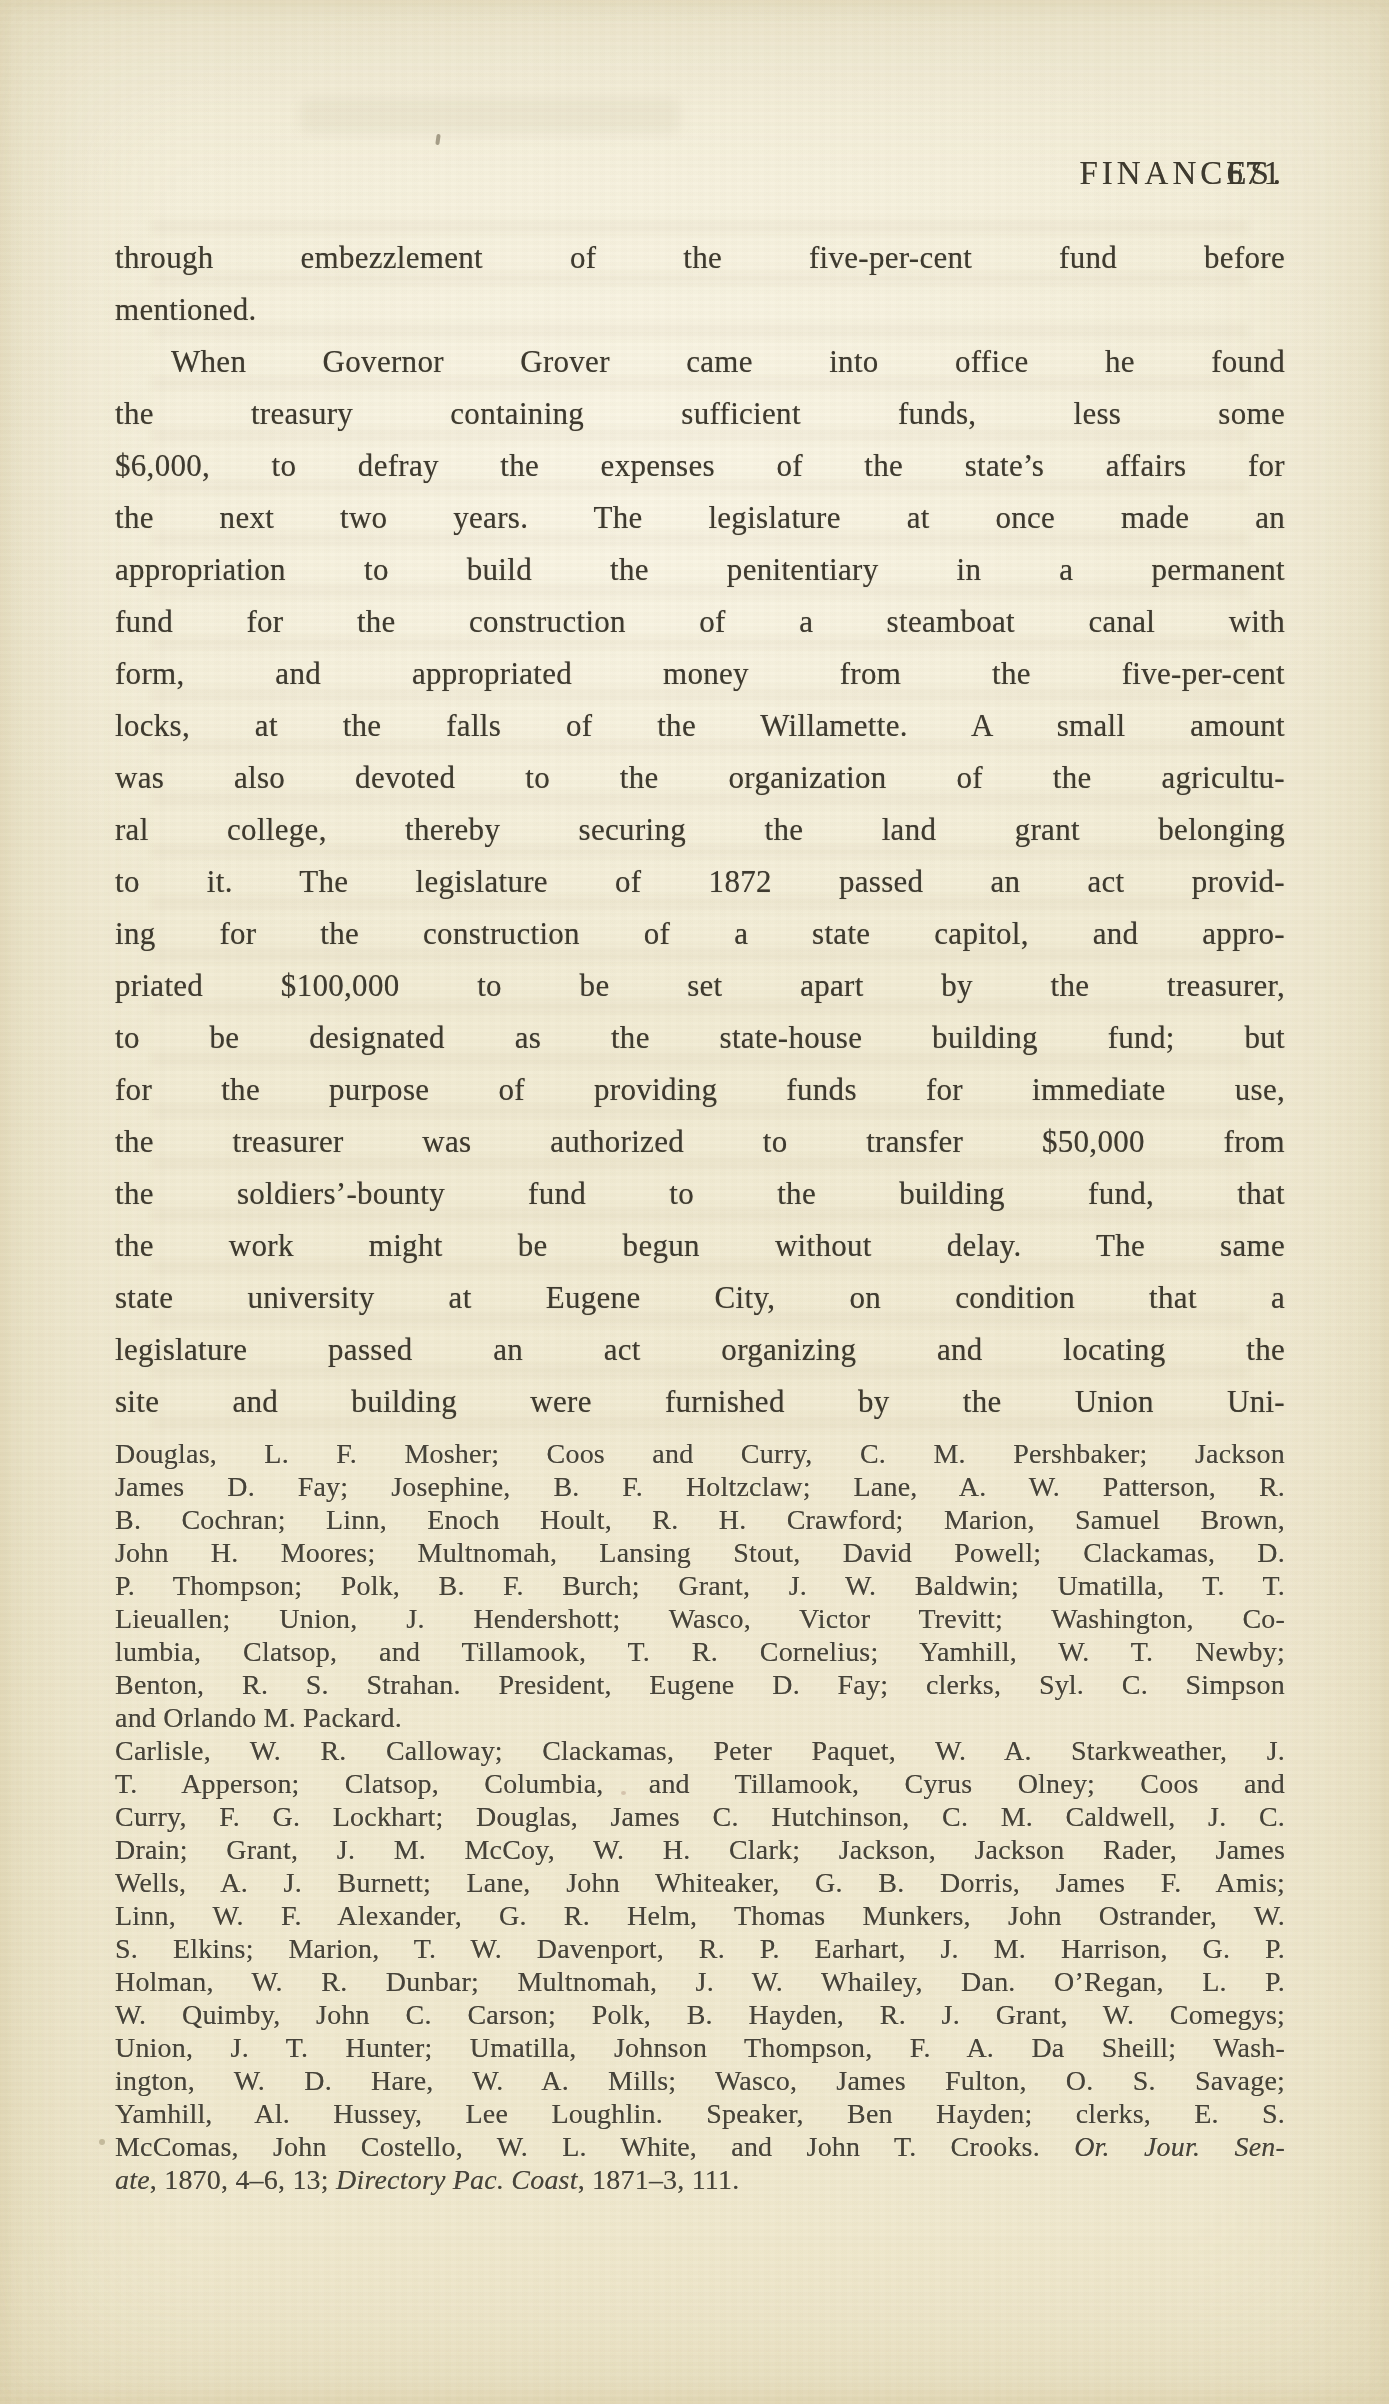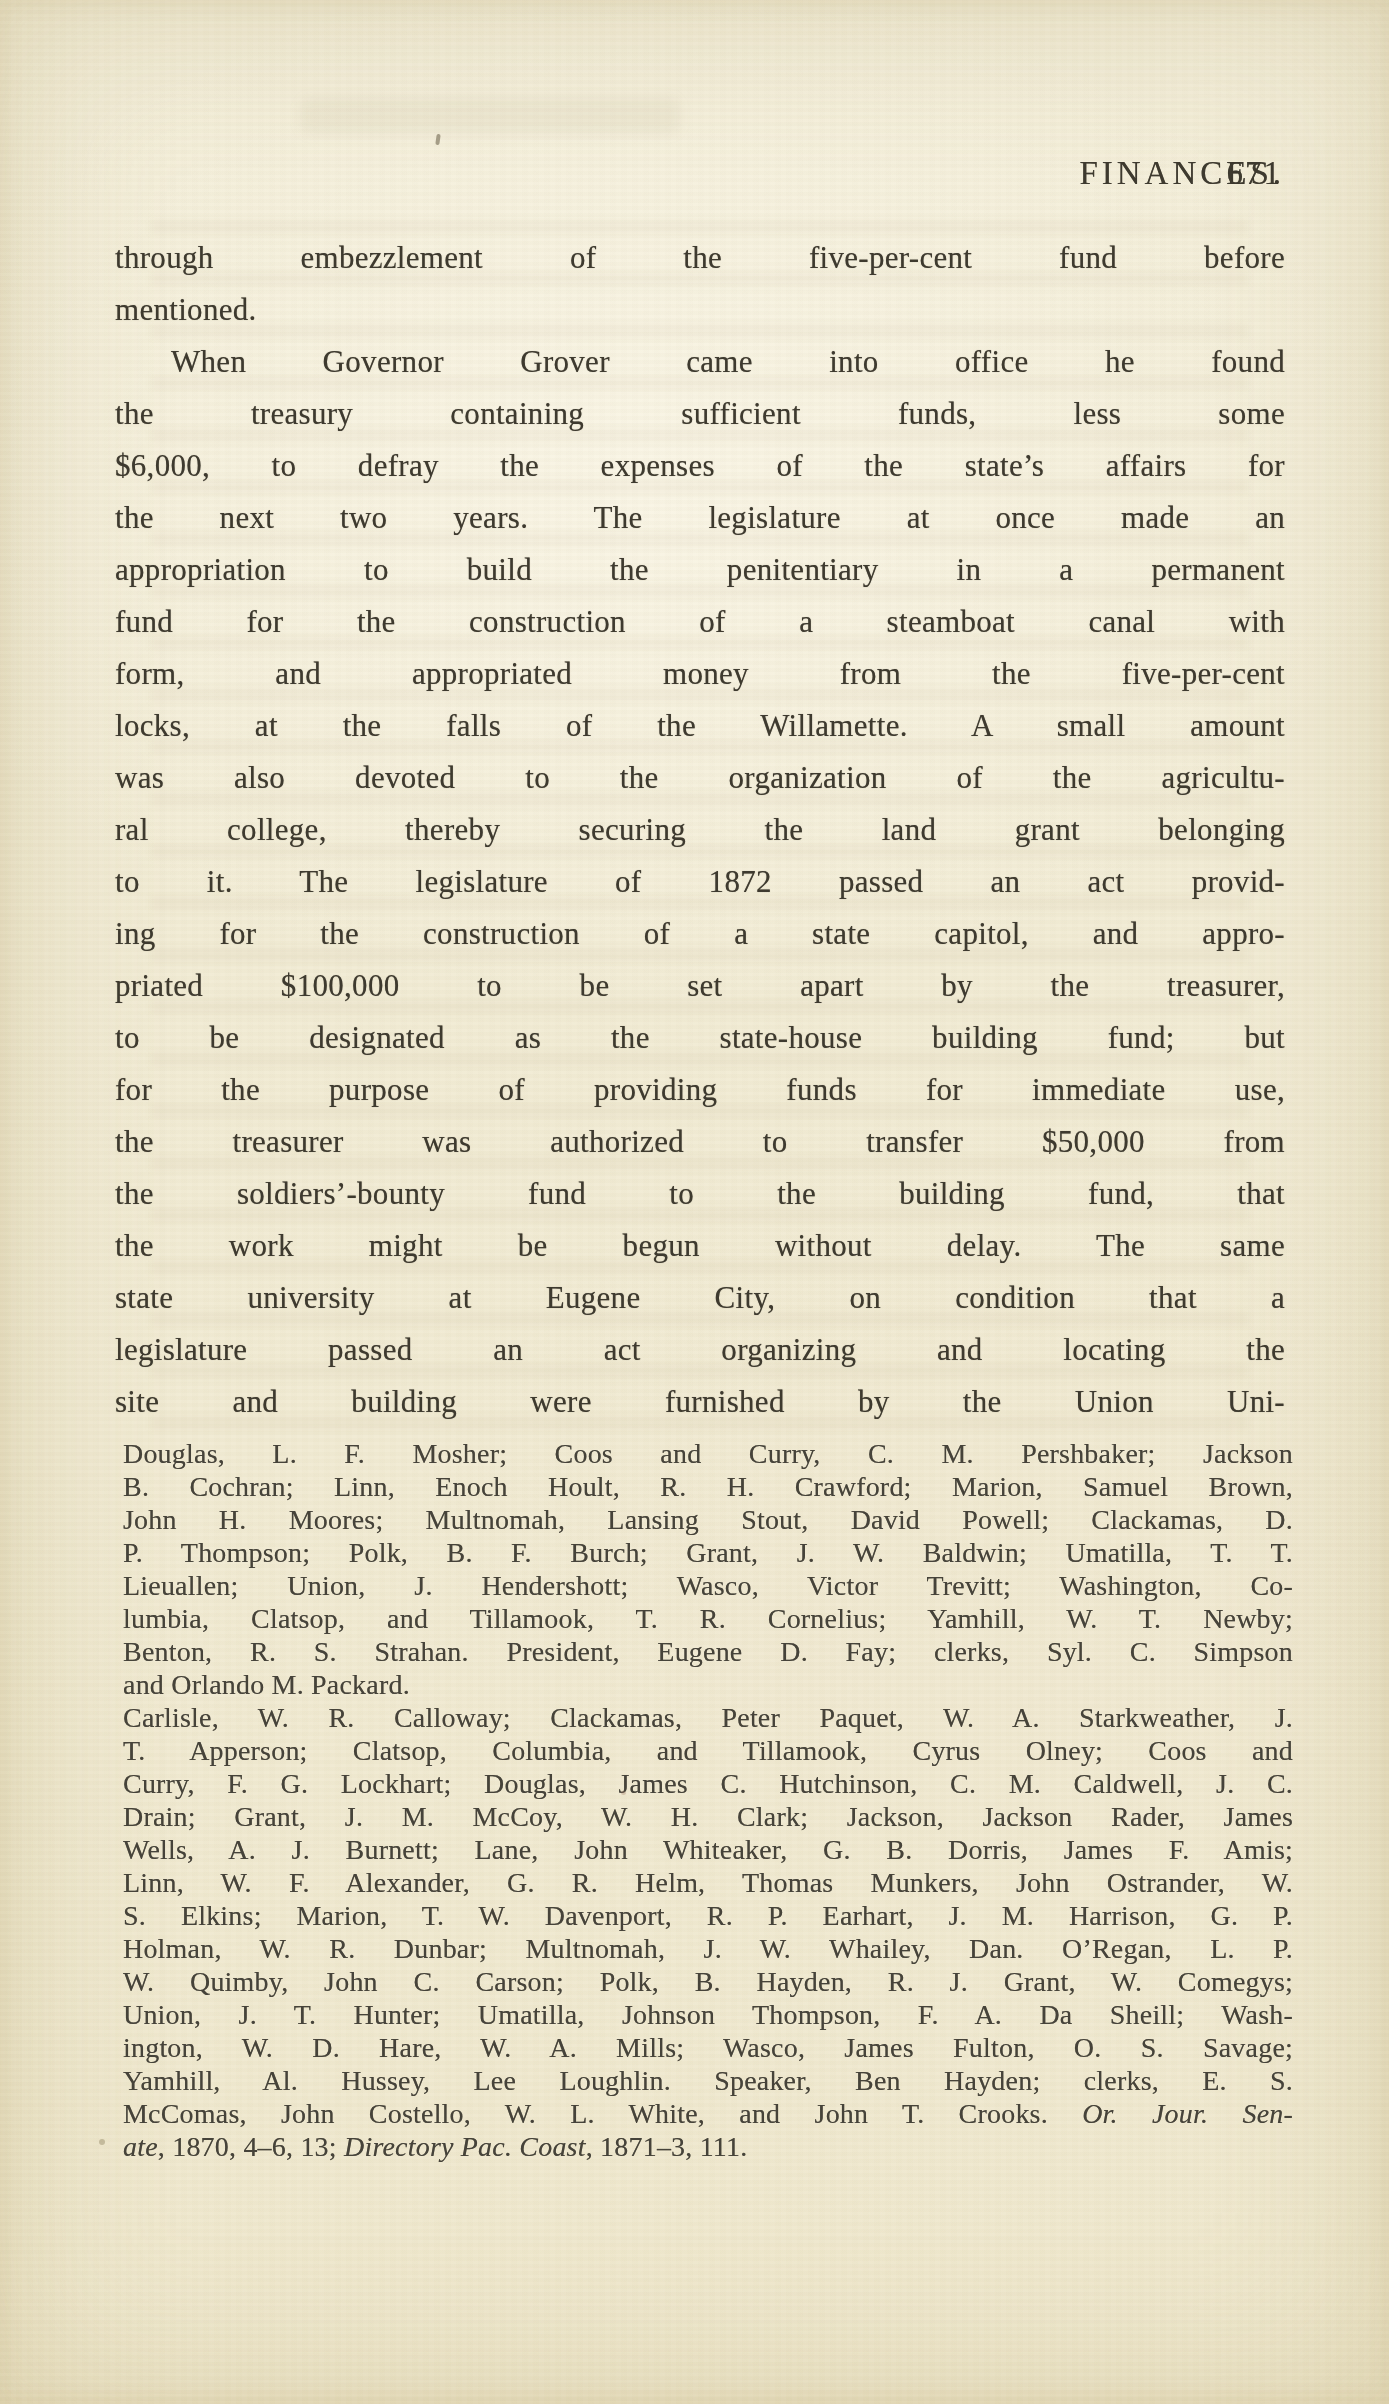--- a/index.html
+++ b/index.html
@@ -69,21 +69,20 @@
   }
   .body-text .line{
     height:52px;line-height:52px;white-space:nowrap;
   }
   .footnote{
     position:absolute;left:115px;top:1437px;width:1170px;
     color:var(--fn-ink);
     font-size:28px;
     letter-spacing:.2px;
     text-shadow:0 0 .5px rgba(60,55,44,.5);
-    margin-left:8px;
   }
   .footnote .line{
     height:33px;line-height:33px;white-space:nowrap;
   }
   .line{
     text-align:justify;
     text-align-last:justify;
   }
   .line.endline{
     text-align-last:left;
@@ -134,20 +133,21 @@
       <div class="line">the treasurer was authorized to transfer $50,000 from</div>
       <div class="line">the soldiers’-bounty fund to the building fund, that</div>
       <div class="line">the work might be begun without delay. The same</div>
       <div class="line">state university at Eugene City, on condition that a</div>
       <div class="line">legislature passed an act organizing and locating the</div>
       <div class="line">site and building were furnished by the Union Uni-</div>
     </main>
 
   <section class="footnote" id="footnote-lines">
       <div class="line">Douglas, L. F. Mosher; Coos and Curry, C. M. Pershbaker; Jackson</div>
+      <div class="line">James D. Fay; Josephine, B. F. Holtzclaw; Lane, A. W. Patterson, R.</div>
       <div class="line">B. Cochran; Linn, Enoch Hoult, R. H. Crawford; Marion, Samuel Brown,</div>
       <div class="line">John H. Moores; Multnomah, Lansing Stout, David Powell; Clackamas, D.</div>
       <div class="line">P. Thompson; Polk, B. F. Burch; Grant, J. W. Baldwin; Umatilla, T. T.</div>
       <div class="line">Lieuallen; Union, J. Hendershott; Wasco, Victor Trevitt; Washington, Co-</div>
       <div class="line">lumbia, Clatsop, and Tillamook, T. R. Cornelius; Yamhill, W. T. Newby;</div>
       <div class="line">Benton, R. S. Strahan. President, Eugene D. Fay; clerks, Syl. C. Simpson</div>
       <div class="line endline">and Orlando M. Packard.</div>
       <div class="line">Carlisle, W. R. Calloway; Clackamas, Peter Paquet, W. A. Starkweather, J.</div>
       <div class="line">T. Apperson; Clatsop, Columbia, and Tillamook, Cyrus Olney; Coos and</div>
       <div class="line">Curry, F. G. Lockhart; Douglas, James C. Hutchinson, C. M. Caldwell, J. C.</div>

